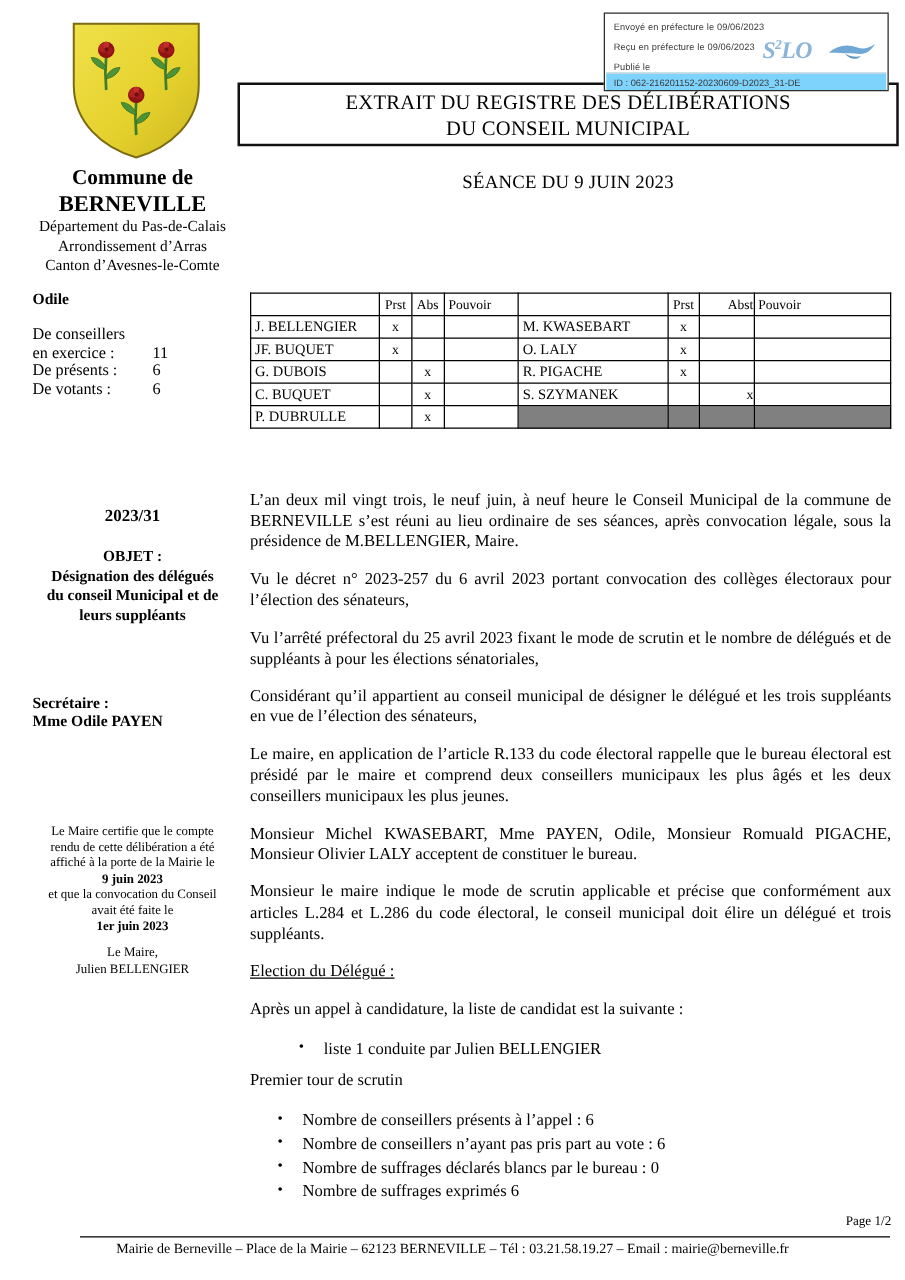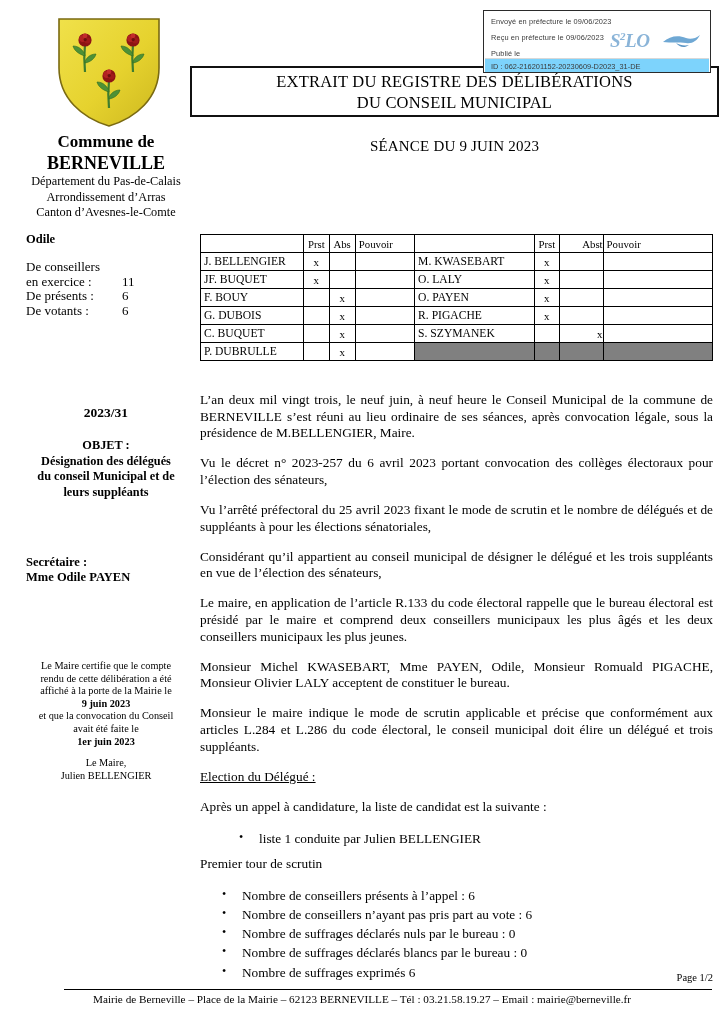--- a/index.html
+++ b/index.html
@@ -478,30 +478,20 @@
       <td class="c-prst2 mark">x</td>
       <td class="c-abs2 mark"></td>
       <td class="c-pouv2"></td>
     </tr>
     <tr>
       <td class="c-name">JF. BUQUET</td>
       <td class="c-prst mark">x</td>
       <td class="c-abs mark"></td>
       <td class="c-pouv"></td>
       <td class="c-name2">O. LALY</td>
-      <td class="c-prst2 mark">x</td>
-      <td class="c-abs2 mark"></td>
-      <td class="c-pouv2"></td>
-    </tr>
-    <tr>
-      <td class="c-name">F. BOUY</td>
-      <td class="c-prst mark"></td>
-      <td class="c-abs mark">x</td>
-      <td class="c-pouv"></td>
-      <td class="c-name2">O. PAYEN</td>
       <td class="c-prst2 mark">x</td>
       <td class="c-abs2 mark"></td>
       <td class="c-pouv2"></td>
     </tr>
     <tr>
       <td class="c-name">G. DUBOIS</td>
       <td class="c-prst mark"></td>
       <td class="c-abs mark">x</td>
       <td class="c-pouv"></td>
       <td class="c-name2">R. PIGACHE</td>
@@ -547,21 +537,20 @@
     <li>
       <span>liste 1 conduite par Julien BELLENGIER</span>
     </li>
   </ul>
 
   <p class="plain-line">Premier tour de scrutin</p>
 
   <ul class="tight">
     <li>Nombre de conseillers présents à l’appel : 6</li>
     <li>Nombre de conseillers n’ayant pas pris part au vote : 6</li>
-    <li>Nombre de suffrages déclarés nuls par le bureau : 0</li>
     <li>Nombre de suffrages déclarés blancs par le bureau : 0</li>
     <li>Nombre de suffrages exprimés 6</li>
   </ul>
 </div>
 
 <div id="page-num">Page 1/2</div>
 <div id="footer-rule"></div>
 <div id="footer-text">Mairie de Berneville – Place de la Mairie – 62123 BERNEVILLE – Tél : 03.21.58.19.27 – Email : mairie@berneville.fr</div>
 
 </body></html>

